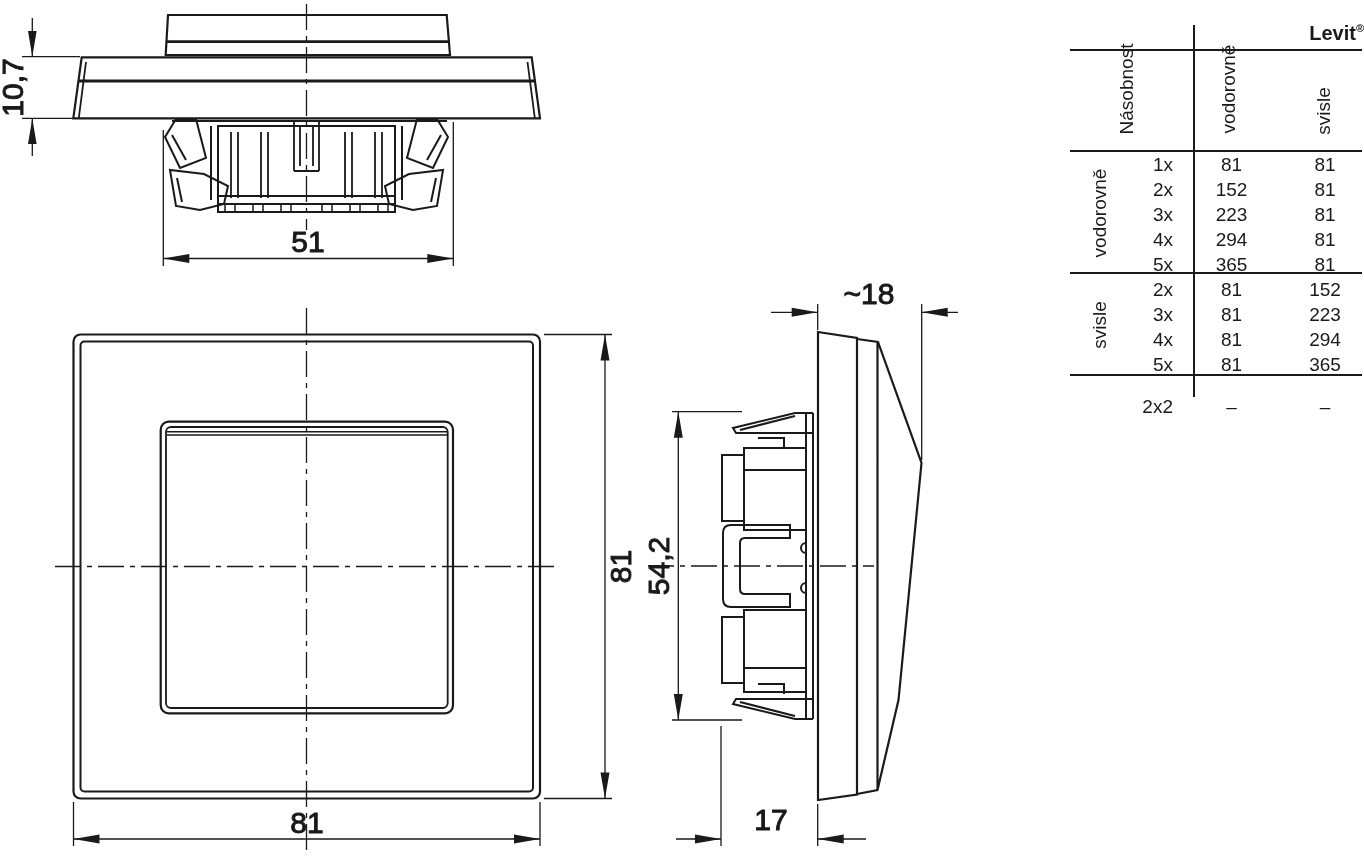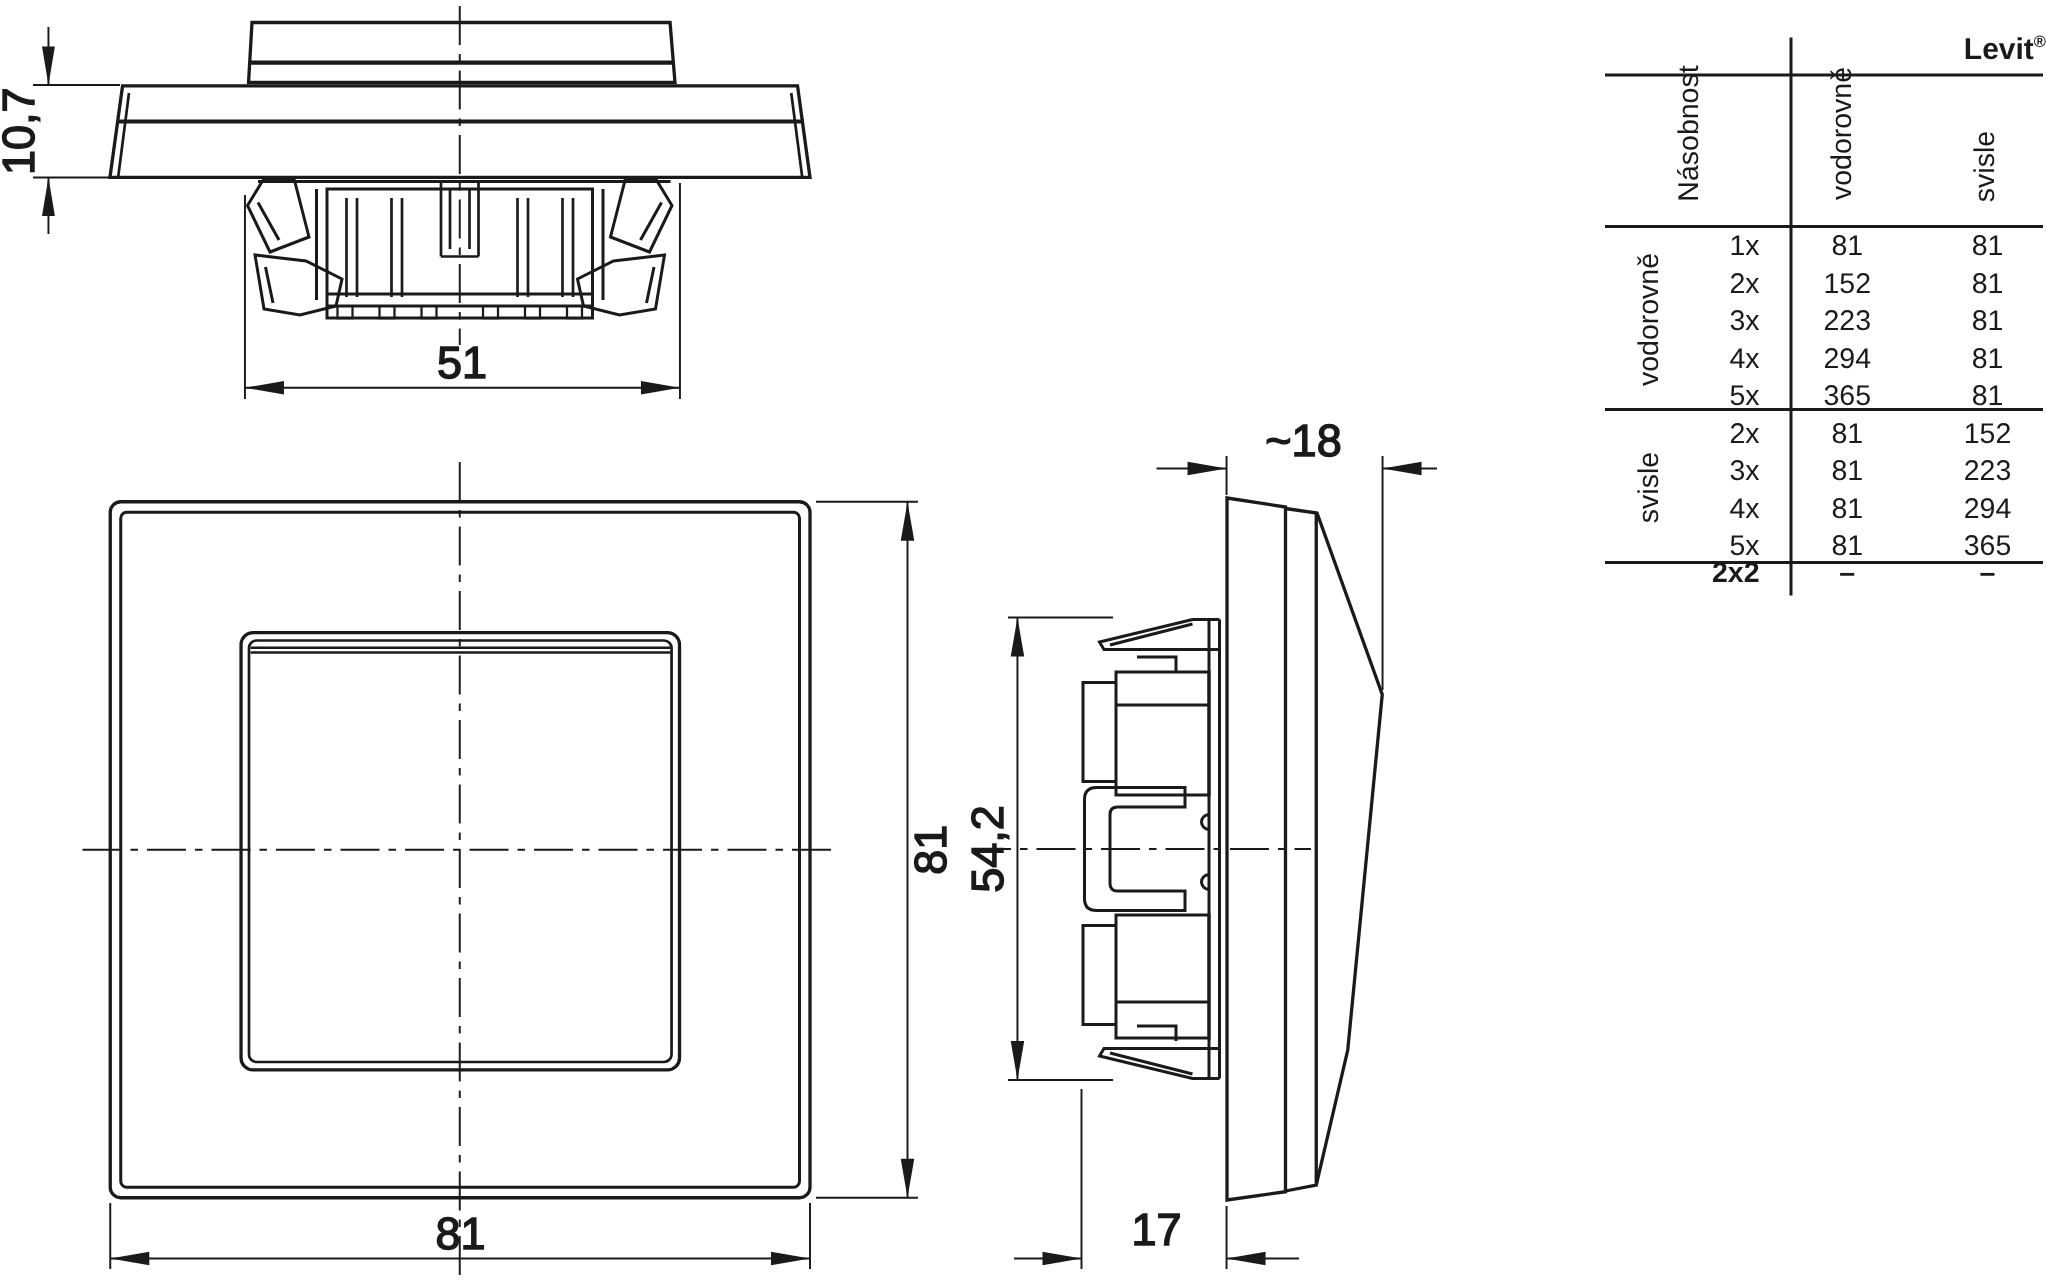--- a/index.html
+++ b/index.html
@@ -153,20 +153,20 @@
   <div class="t-row" style="top:325.5px;">
     <div class="t-c1">4x</div>
     <div class="t-c2">81</div>
     <div class="t-c3">294</div>
   </div>
   <div class="t-row" style="top:350.5px;">
     <div class="t-c1">5x</div>
     <div class="t-c2">81</div>
     <div class="t-c3">365</div>
   </div>
-  <div class="t-row" style="top:369px;font-weight:bold;">
+  <div class="t-row" style="top:393px;">
     <div class="t-c1">2x2</div>
     <div class="t-c2">–</div>
     <div class="t-c3">–</div>
   </div>
 </div>
 
 </div>
 
 </body></html>

